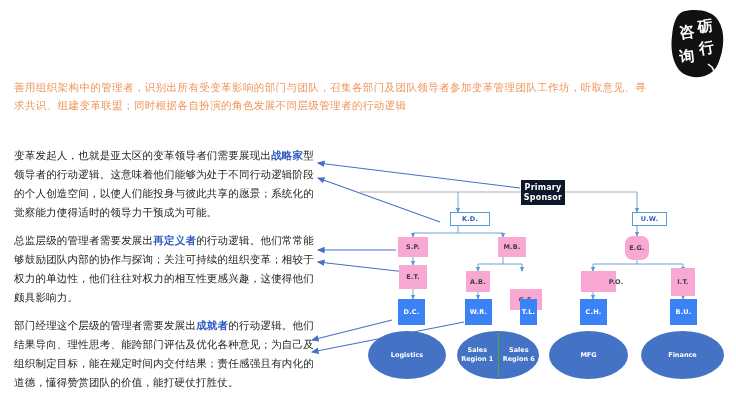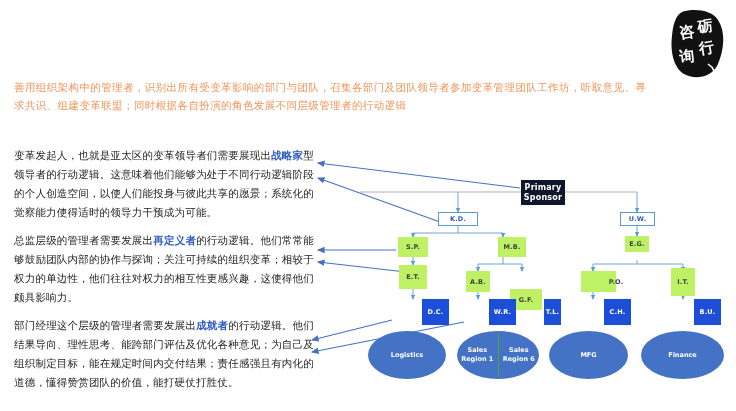--- a/index.html
+++ b/index.html
@@ -41,23 +41,23 @@
 
   
   .chart{position:absolute;left:0;top:0;width:736px;height:411px;}
   .node{
     position:absolute;box-sizing:border-box;
     display:flex;align-items:center;justify-content:center;
     text-align:center;font-size:6.5px;font-weight:bold;
     letter-spacing:.2px;
   }
   .n-sponsor{background:#0f172a;color:#ffffff;font-size:8px;line-height:10px;}
-  .n-white{background:#ffffff;border:1.2px solid #5B9BD5;color:#2F5BC4;}
-  .n-gray{background:#bef264;color:#404040;}
-  .n-orange{background:#1d4ed8;color:#ffffff;margin-left:24px;}
+  .n-white{background:#ffffff;border:1.2px solid #5B9BD5;color:#2F5BC4;margin-left:12px;}
+  .n-gray{background:#f9a8d4;color:#404040;}
+  .n-orange{background:#3b82f6;color:#ffffff;}
   .ell{
     position:absolute;border-radius:50%;
     background:#4472C4;color:#ffffff;
     display:flex;align-items:center;justify-content:center;
     text-align:center;font-size:6.5px;font-weight:bold;line-height:9px;
   }
   .ell .half{flex:1;}
   .ell .divider{width:1px;height:44px;background:#4EA72E;}
 </style>
 </head>
@@ -153,21 +153,21 @@
   <div class="node n-sponsor" style="left:521px;top:180px;width:44px;height:25px;">Primary Sponsor</div>
 
   <div class="node n-white" style="left:438px;top:212px;width:40px;height:14px;">K.D.</div>
 
   <div class="node n-white" style="left:620px;top:212px;width:35px;height:14px;">U.W.</div>
 
   <div class="node n-gray" style="left:398px;top:237px;width:30px;height:20px;">S.P.</div>
 
   <div class="node n-gray" style="left:489px;top:237px;width:28px;height:20px;margin-left:9px;">M.B.</div>
 
-  <div class="node n-gray" style="left:625px;top:236px;width:24px;height:16px;">E.G.</div>
+  <div class="node n-gray" style="left:625px;top:236px;width:24px;height:24px;border-radius:8px;">E.G.</div>
 
   <div class="node n-gray" style="left:399px;top:265px;width:28px;height:24px;">E.T.</div>
 
   <div class="node n-gray" style="left:466px;top:271px;width:24px;height:21px;">A.B.</div>
 
   <div class="node n-gray" style="left:510px;top:271px;width:32px;height:21px;margin-top:18px;">G.F.</div>
 
   <div class="node n-gray" style="left:581px;top:271px;width:24px;height:21px;padding-left:35px;">P.O.</div>
 
   <div class="node n-gray" style="left:671px;top:268px;width:24px;height:28px;">I.T.</div>

